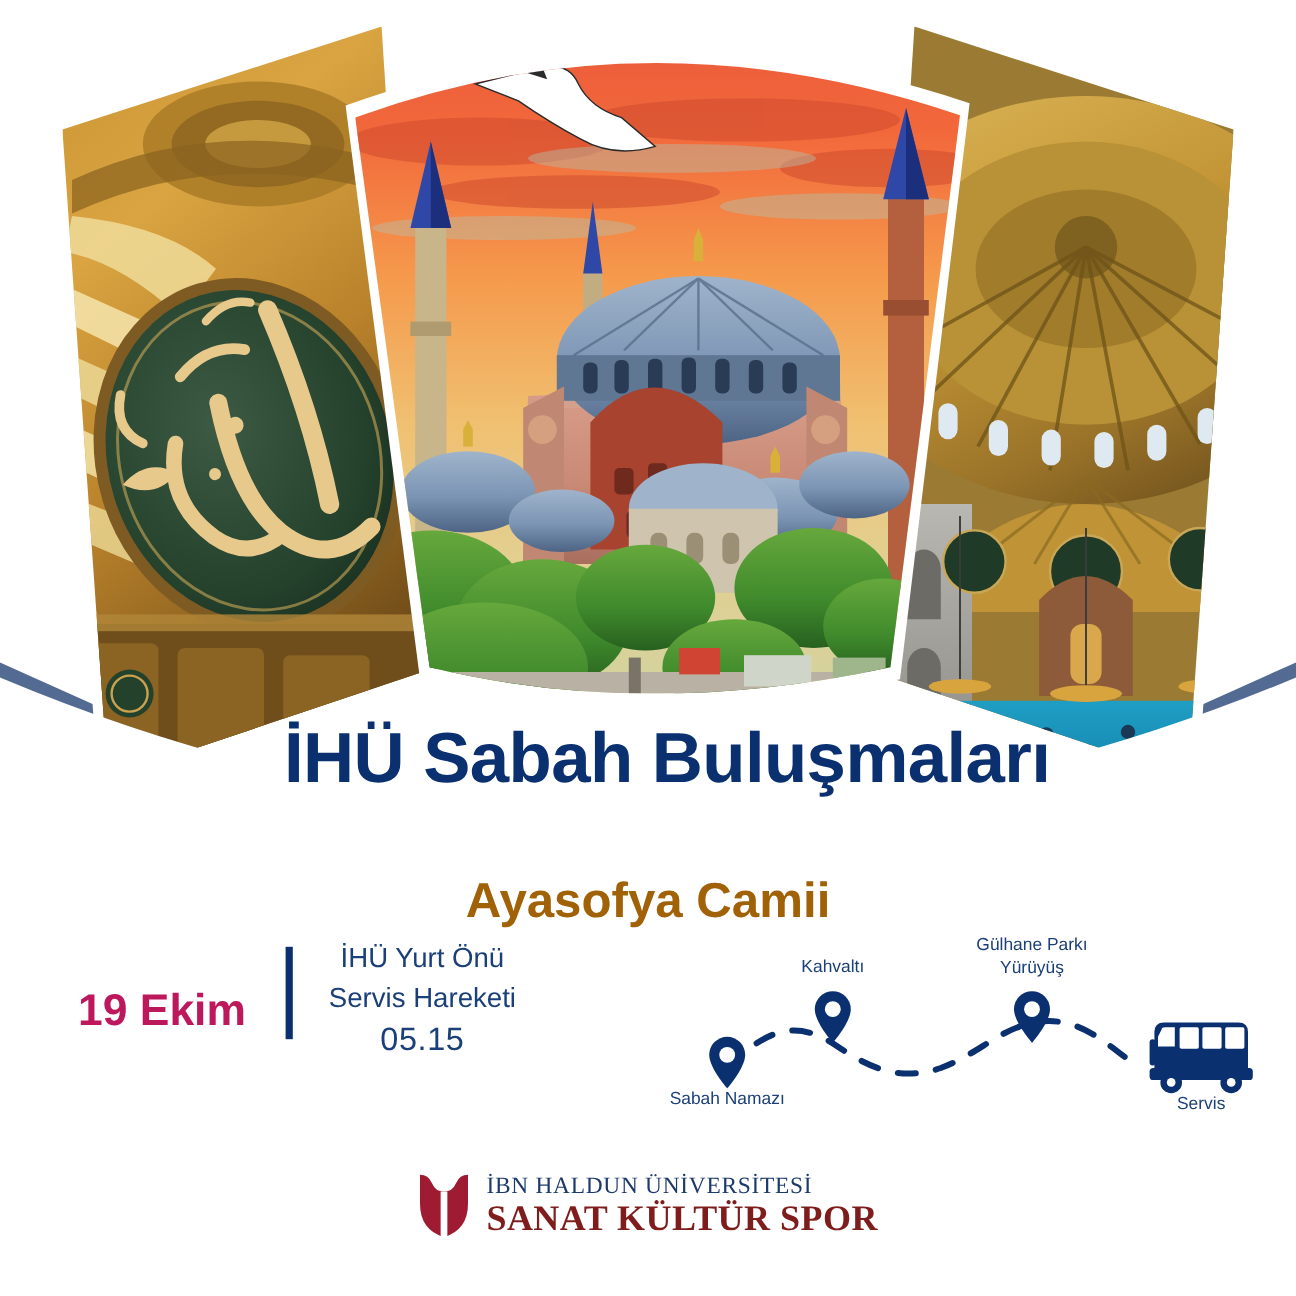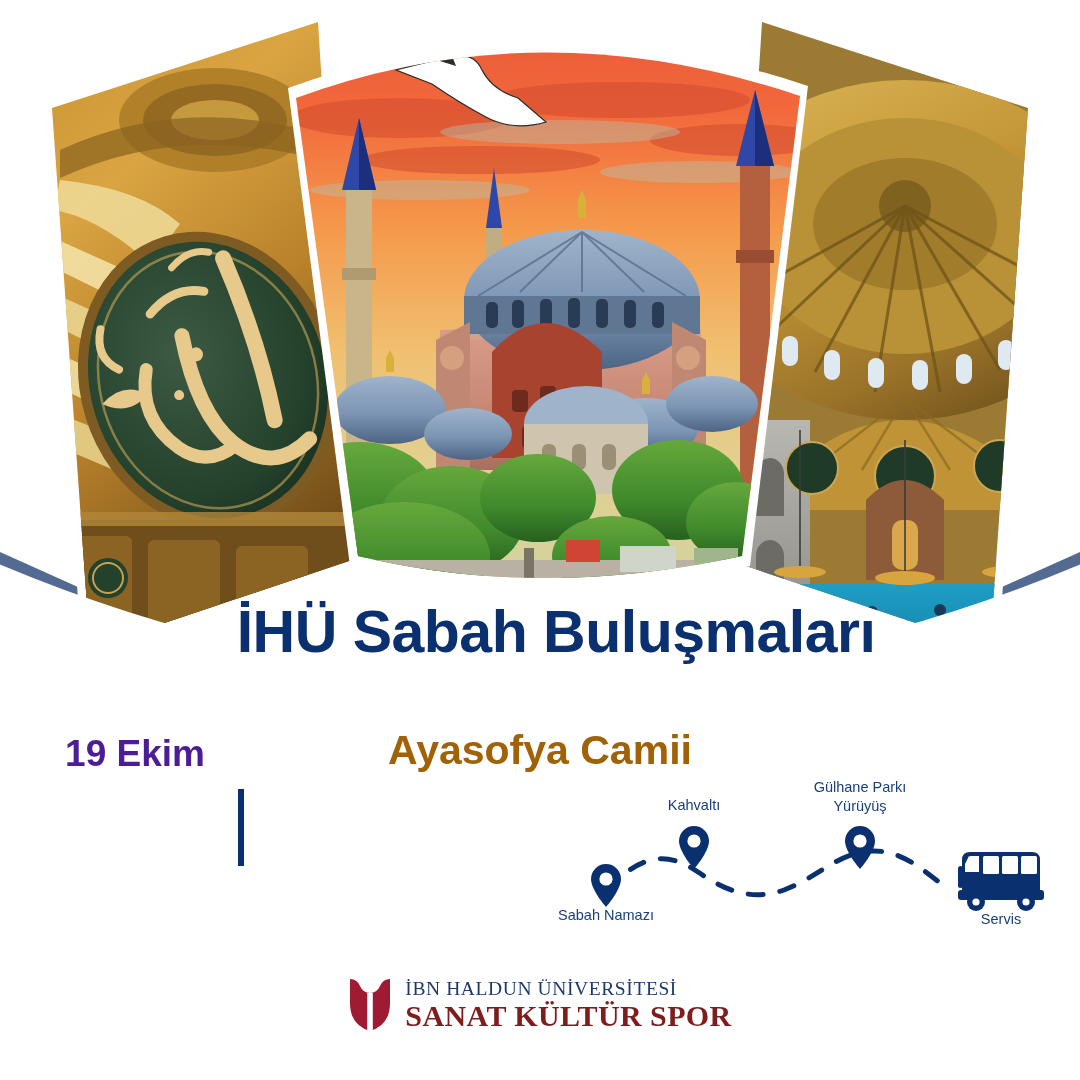--- a/index.html
+++ b/index.html
@@ -57,24 +57,24 @@
     font-weight: bold;
     color: #a16207;
     white-space: nowrap;
     margin-top: 45px;
   }
 
   
   .date-block {
     position: absolute;
     left: 40px;
-    top: 732px;
+    top: 820px;
     width: 190px;
     text-align: center;
-    color: #4c1d95;
+    color: #be185d;
     font-size: 37px;
     font-weight: bold;
     line-height: 1.18;
   }
   .date-divider {
     position: absolute;
     left: 238px;
     top: 789px;
     width: 6px;
     height: 77px;
@@ -489,20 +489,25 @@
 
   <div class="title-main">İHÜ Sabah Buluşmaları</div>
   <div class="title-sub">Ayasofya Camii</div>
 
   <div class="date-block">
     <div>19 Ekim</div>
   </div>
 
   <div class="date-divider"></div>
 
+  <div class="time-block">
+    <div>İHÜ Yurt Önü</div>
+    <div>Servis Hareketi</div>
+    <div class="clock">05.15</div>
+  </div>
 
   <div class="itinerary">
     <svg viewBox="0 0 510 180" xmlns="http://www.w3.org/2000/svg">
       <defs>
 
         <g id="mapPin">
           <path d="M0,-24 a15,15 0 0 1 15,15 c0,11 -15,28 -15,28 s-15,-17 -15,-28 a15,15 0 0 1 15,-15 Z" fill="#0b3070"></path>
           <circle cx="0" cy="-9" r="6.6" fill="#ffffff"></circle>
         </g>
       </defs>

